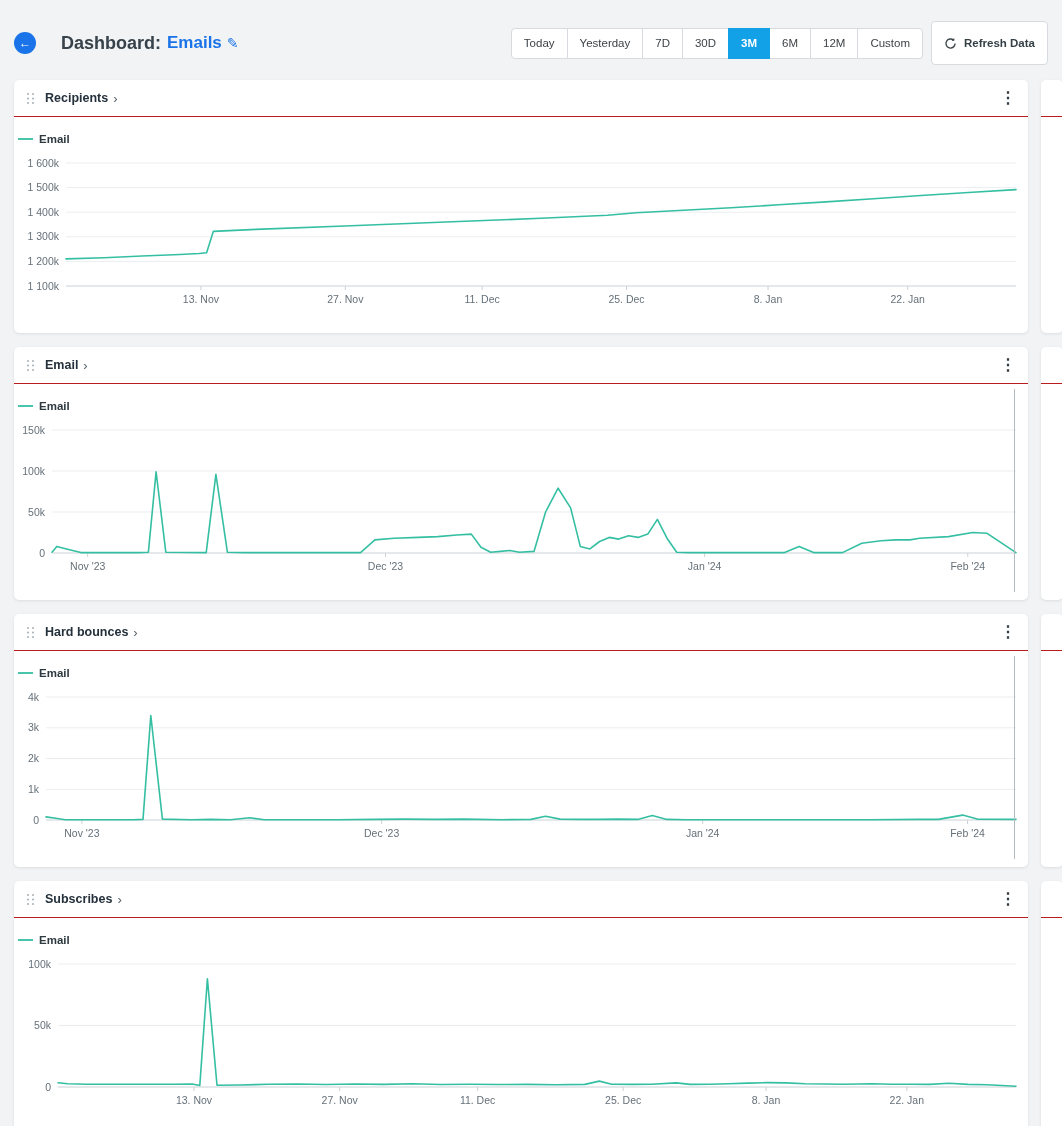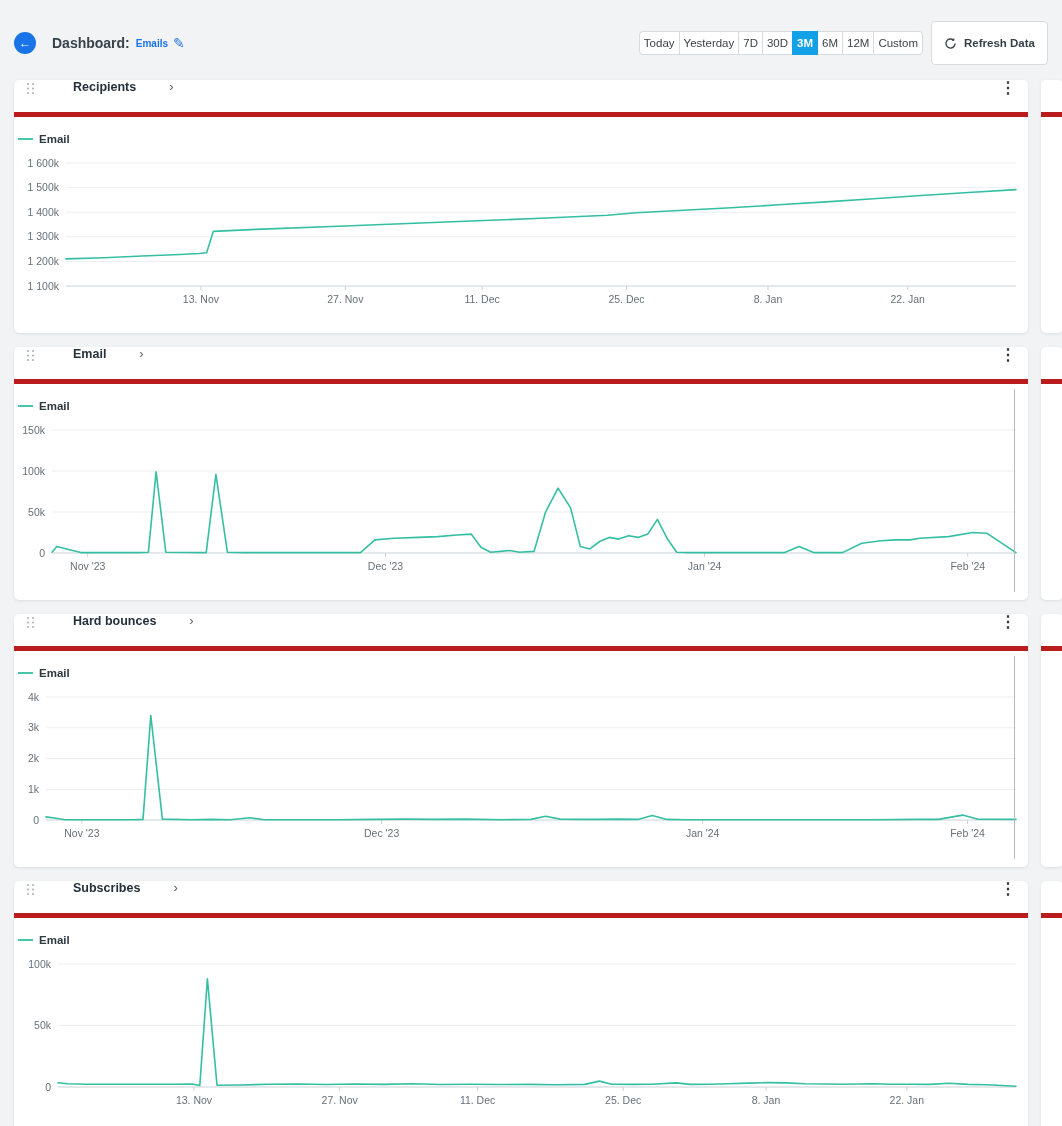--- a/index.html
+++ b/index.html
@@ -10,39 +10,39 @@
     font-family:"Liberation Sans", sans-serif;
     -webkit-font-smoothing:antialiased;
   }
   .wrap { padding:0 14px; }
   
   .top { display:flex; align-items:center; justify-content:space-between; padding:21px 0 15px; }
   .top-left { display:flex; align-items:center; }
   .back-btn { width:22px; height:22px; border-radius:50%; background:#1a73e8; border:none;
     color:#fff; font-size:12px; line-height:1; display:flex; align-items:center; justify-content:center;
     cursor:pointer; padding:0; }
-  .page-title { font-size:14px; font-weight:bold; color:#37424a; margin-left:16px; }
-  .dash-name { font-size:10px; font-weight:bold; color:#1a73e8; margin-left:6px; cursor:pointer; }
+  .page-title { font-size:18px; font-weight:bold; color:#37424a; margin-left:25px; }
+  .dash-name { font-size:17px; font-weight:bold; color:#1a73e8; margin-left:6px; cursor:pointer; }
   .edit-ic { color:#1a73e8; font-size:14px; margin-left:5px; cursor:pointer; }
   .top-right { display:flex; align-items:center; }
   .range-group { display:inline-flex; }
-  .range-btn { height:24px; padding:0 4px; font-size:11.5px; color:#3c4348; background:#fff;
+  .range-btn { height:31px; padding:0 12px; font-size:11.5px; color:#3c4348; background:#fff;
     border:1px solid #d7dbdf; margin-left:-1px; cursor:pointer; font-family:inherit; }
   .range-btn:first-child { border-radius:4px 0 0 4px; margin-left:0; }
   .range-btn:last-child { border-radius:0 4px 4px 0; }
   .range-btn.active { background:#12a0e6; border-color:#12a0e6; color:#fff; font-weight:bold; position:relative; z-index:1;text-align:center; }
   .refresh-btn { height:44px; display:inline-flex; align-items:center; gap:7px; padding:0 12px;
     background:#fff; border:1px solid #d7dbdf; border-radius:4px; font-size:11.5px; font-weight:bold;
     color:#343f46; margin-left:8px; cursor:pointer; font-family:inherit; }
   
   .row { display:flex; gap:13px; margin-bottom:14px; }
   .card { background:#fff; border-radius:5px; box-shadow:0 1px 3px rgba(32,42,54,.10);
     flex:1; height:253px; position:relative; }
-  .card-head { display:flex; align-items:flex-start; height:37px; padding:0 12px 0 10px;
-    border-bottom:5px solid #b91c1c;gap:28px; }
+  .card-head { display:flex; align-items:center; height:37px; padding:0 12px 0 10px;
+    border-bottom:1px solid #b91c1c; }
   .drag { display:inline-flex; cursor:grab; padding:2px; }
   .card-title { font-size:12.5px; font-weight:bold; color:#25313c; margin-left:8px; cursor:pointer; }
   .chev { color:#546069; margin-left:5px; font-size:13px; line-height:1; }
   .kebab { margin-left:auto; color:#2f3a42; font-size:16px; font-weight:bold; cursor:pointer; line-height:1; }
   .card-body { padding:6px 0 0; position:relative; }
   .chart text { font-family:"Liberation Sans", sans-serif; }
   .guide { position:absolute; top:42px; bottom:8px; width:1px; background:#b4bbc0; cursor:col-resize; }
 </style>
 </head>
 <body>

